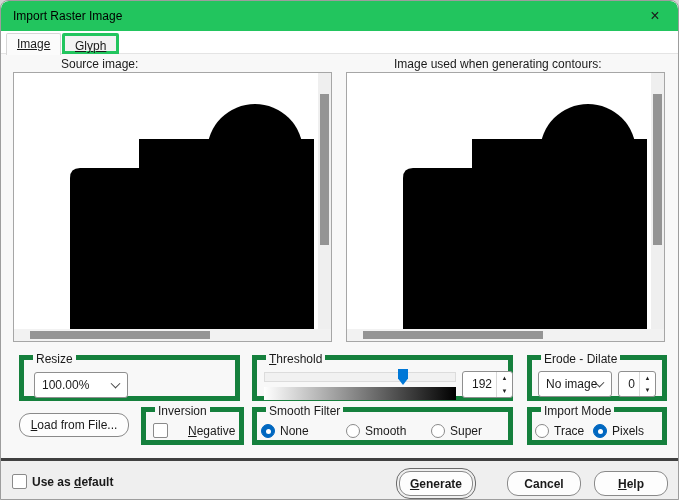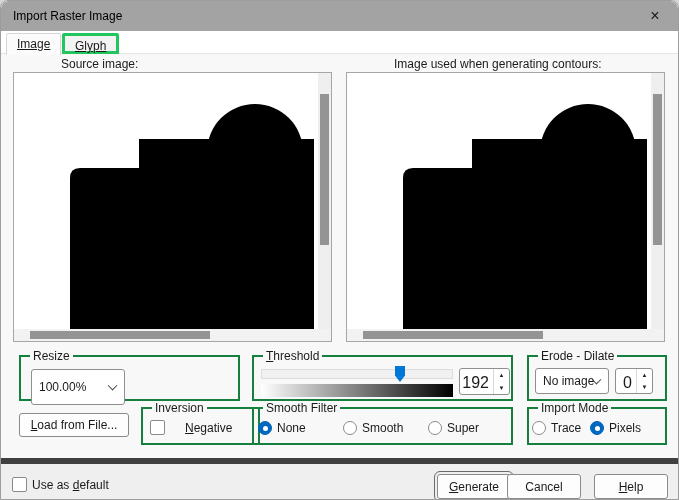--- a/index.html
+++ b/index.html
@@ -7,21 +7,21 @@
   body { font-family:"Liberation Sans", sans-serif; background:#d6d6d6; }
 
   #window {
     position:relative; width:679px; height:500px;
     background:#f8f8f8; border:1px solid #9d9d9d;
     border-radius:8px 8px 0 0; overflow:hidden;
     font-size:12px; color:#1a1a1a;
   }
 
   
-  .titlebar { position:absolute; left:0; top:0; width:100%; height:30px; background:#a3a3a3; border-radius:8px 8px 0 0; }
+  .titlebar { position:absolute; left:0; top:0; width:100%; height:30px; background:#22c55e; border-radius:8px 8px 0 0; }
   .title { position:absolute; left:12px; top:8px; font-size:12px; color:#000; }
   .close-btn { position:absolute; right:0; top:0; width:46px; height:30px; display:flex; align-items:center; justify-content:center; cursor:pointer; border-top-right-radius:8px; }
   .close-btn span { font-size:16px; line-height:16px; color:#1a1a1a; }
 
   
   .tabbar { position:absolute; left:0; top:30px; width:100%; height:23px; background:#ffffff; border-bottom:1px solid #e4e4e4; }
   .tab { position:absolute; top:2px; height:21px; padding:0 10px; line-height:20px; font-size:12px;text-decoration:underline; }
   .tab.active { left:5px; background:#fbfbfb; border:1px solid #d6d6d6; border-bottom:none; height:22px; border-radius:2px 2px 0 0; }
   .tab.inactive { left:61px; background:#f3f3f3; border:3px solid #22c55e; border-radius:2px 2px 0 0; }
 
@@ -29,53 +29,53 @@
 
   
   .panel { position:absolute; top:71px; width:319px; height:270px; border:1px solid #a6a6a6; background:#ffffff; }
   .panel .img-area { position:absolute; left:0; top:0; width:304px; height:256px; overflow:hidden; background:#fff; }
   .vscroll { position:absolute; right:0; top:0; width:13px; height:256px; background:#efefef; }
   .vthumb { position:absolute; left:2px; top:21px; width:9px; height:151px; background:#949494; }
   .hscroll { position:absolute; left:0; bottom:0; width:317px; height:12px; background:#f2f2f2; }
   .hthumb { position:absolute; left:16px; top:2px; width:180px; height:8px; background:#949494; }
 
   
-  .group { position:absolute; border:2px solid #15803d; }
+  .group { position:absolute; border:5px solid #15803d; }
   .legend { position:absolute; top:-8px; left:9px; background:#f8f8f8; padding:0 3px; font-size:12px; white-space:nowrap; }
   .mn { text-decoration:underline; }
 
   
   .combo { position:absolute; background:#fff; border:1px solid #8f8f8f; border-radius:3px; display:flex; align-items:center; padding-left:7px; cursor:default; }
   .chev { position:absolute; right:8px; top:50%; width:7px; height:7px; border-right:1.4px solid #454545; border-bottom:1.4px solid #454545; transform:translateY(-70%) rotate(45deg); }
 
   
   .spinbox { position:absolute; background:#fff; border:1px solid #8f8f8f; border-radius:3px; display:flex; }
-  .spin-val { flex:1; text-align:right; padding:5px 4px 0 0; font-size:16px; }
+  .spin-val { flex:1; text-align:right; padding:5px 4px 0 0; font-size:12px; }
   .spin-col { width:16px; border-left:1px solid #d9d9d9; display:flex; flex-direction:column; }
   .spin-btn { flex:1; display:flex; align-items:center; justify-content:center; font-size:6px; color:#222; cursor:pointer; }
 
   
   .slider { position:absolute; }
   .slider .track { position:absolute; left:0; right:0; top:3px; height:10px; background:#f1f1f1; border:1px solid #dcdcdc; }
   .slider .thumb { position:absolute; top:0; width:10px; height:16px; background:#0078d7; clip-path:polygon(0 0,100% 0,100% 60%,50% 100%,0 60%); cursor:pointer; }
   .gradient { position:absolute; background:linear-gradient(to right,#ffffff,#000000); }
 
   
   .check-row, .radio-row { position:absolute; display:flex; align-items:center; gap:5px; cursor:default; }
   .checkbox { width:15px; height:15px; background:#fff; border:1px solid #8a8a8a; border-radius:2px; flex:0 0 auto; }
   .radio { width:14px; height:14px; border-radius:50%; background:#fff; border:1px solid #8a8a8a; flex:0 0 auto; position:relative; }
   .radio.checked { background:#0067c0; border-color:#0067c0; }
   .radio.checked::after { content:""; position:absolute; left:4px; top:4px; width:5px; height:5px; border-radius:50%; background:#fff; }
 
   
-  .btn { position:absolute; height:25px; background:#fdfdfd; border:1px solid #8a8a8a; border-radius:3px; font-size:12px; display:flex; align-items:center; justify-content:center; cursor:pointer; color:#1a1a1a; }
+  .btn { position:absolute; height:25px; background:#fdfdfd; border:1px solid #8a8a8a; border-radius:11px; font-size:12px; display:flex; align-items:center; justify-content:center; cursor:pointer; color:#1a1a1a; }
   .btn.default-focus { outline:1px solid #6b6b6b; outline-offset:2px; }
 
   
-  .footer { position:absolute; left:0; top:457px; width:100%; height:43px; background:#efefef; border-top:6px solid #404040; }
+  .footer { position:absolute; left:0; top:457px; width:100%; height:43px; background:#efefef; border-top:3px solid #404040;font-weight:bold; }
 </style>
 </head>
 <body>
 
 <div id="window">
 
   <div class="titlebar">
     <div class="title">Import Raster Image</div>
     <div class="close-btn">
       <span>×</span>
@@ -117,21 +117,21 @@
     <div class="vscroll">
       <div class="vthumb"></div>
     </div>
     <div class="hscroll">
       <div class="hthumb"></div>
     </div>
   </div>
 
   <div class="group" style="left:18px; top:354px; width:221px; height:46px;">
     <span class="legend">Resize</span>
-    <div class="combo" style="left:10px; top:12px; width:94px; height:36px;">
+    <div class="combo" style="left:10px; top:12px; width:94px; height:26px;">
       <span>100.00%</span>
       <span class="chev"></span>
     </div>
   </div>
 
   <div class="group" style="left:251px; top:354px; width:261px; height:46px;">
     <span class="legend"><span class="mn">T</span><span>hreshold</span></span>
     <div class="slider" style="left:7px; top:9px; width:192px; height:16px;">
       <div class="track"></div>
       <div class="thumb" style="left:134px;"></div>
@@ -158,21 +158,21 @@
         <span class="spin-btn">▲</span>
         <span class="spin-btn">▼</span>
       </span>
     </div>
   </div>
 
   <div class="btn" style="left:18px; top:412px; width:110px; height:24px;">
     <span><span class="mn">L</span><span>oad from File...</span></span>
   </div>
 
-  <div class="group" style="left:140px; top:406px; width:119px; height:38px;">
+  <div class="group" style="left:140px; top:406px; width:103px; height:38px;">
     <span class="legend">Inversion</span>
     <div class="check-row" style="left:7px; top:11px;gap:20px;">
       <span class="checkbox"></span>
       <span><span class="mn">N</span><span>egative</span></span>
     </div>
   </div>
 
   <div class="group" style="left:526px; top:406px; width:140px; height:38px;">
     <span class="legend">Import Mode</span>
     <div class="radio-row" style="left:3px; top:12px;">
@@ -199,21 +199,21 @@
       <span class="radio"></span>
       <span>Super</span>
     </div>
   </div>
 
   <div class="footer">
     <div class="check-row" style="left:11px; top:13px;">
       <span class="checkbox"></span>
       <span><span>Use as </span><span class="mn">d</span><span>efault</span></span>
     </div>
-    <div class="btn default-focus" style="left:436px; top:10px; width:74px;">
+    <div class="btn default-focus" style="left:398px; top:10px; width:74px;">
       <span><span class="mn">G</span><span>enerate</span></span>
     </div>
     <div class="btn" style="left:506px; top:10px; width:74px;">
       <span>Cancel</span>
     </div>
     <div class="btn" style="left:593px; top:10px; width:74px;">
       <span><span class="mn">H</span><span>elp</span></span>
     </div>
   </div>
 

